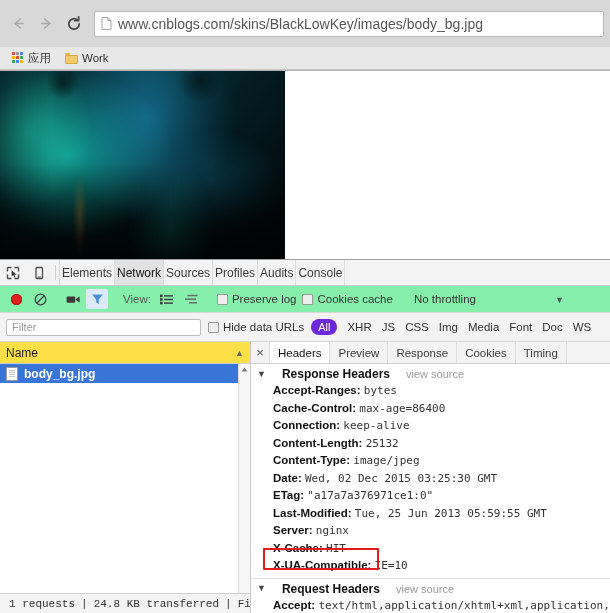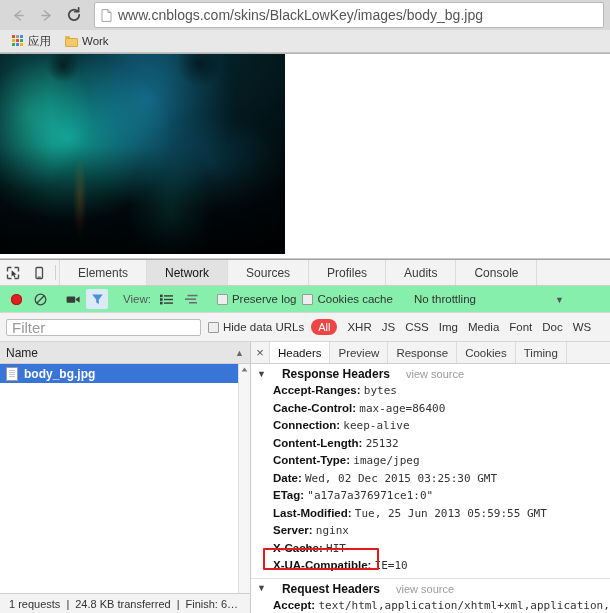--- a/index.html
+++ b/index.html
@@ -6,21 +6,21 @@
   body{
     width:610px;height:613px;overflow:hidden;
     font-family:"Liberation Sans",sans-serif;
     font-size:12px;color:#222;background:#fff;
     -webkit-font-smoothing:antialiased;
   }
   .app{position:relative;width:610px;height:613px;}
 
   
   .chrome{background:#d8d8d8;border-bottom:1px solid #b5b5b5;}
-  .navbar{height:30px;display:flex;align-items:center;padding:0 6px;gap:4px;}
+  .navbar{height:47px;display:flex;align-items:center;padding:0 6px;gap:4px;}
   .navbtn{width:24px;height:24px;display:flex;align-items:center;justify-content:center;
     border-radius:2px;cursor:default;}
   .navbtn svg{display:block;}
   .omnibox{flex:1;height:24px;background:#fff;border:1px solid #b9b9b9;border-radius:2px;
     display:flex;align-items:center;padding:0 6px;margin-left:4px;}
   .omnibox .pageicon{margin-right:6px;flex:0 0 auto;display:flex;}
   .urltext{font-size:14px;color:#555;white-space:nowrap;overflow:hidden;font-family:"Liberation Sans",sans-serif;}
   .bookmarks{height:22px;display:flex;align-items:center;padding:0 8px;gap:6px;
     background:#e8e8e8;border-bottom:1px solid #c4c4c4;}
   .bm{display:flex;align-items:center;gap:4px;padding:1px 4px;border-radius:2px;font-size:11.5px;color:#333;}
@@ -48,60 +48,60 @@
   .bg9{background:linear-gradient(to right,rgba(0,0,0,.30) 0%,rgba(0,0,0,0) 18%,rgba(0,0,0,0) 58%,rgba(0,0,0,.42) 100%);}
   .bg10{background:radial-gradient(ellipse 10px 60px at 28% 72%,rgba(190,120,30,.40),rgba(150,90,20,0) 70%);}
 
   
   .devtools{position:absolute;left:0;right:0;top:259px;bottom:0;background:#f3f3f3;
     border-top:1px solid #a0a0a0;display:flex;flex-direction:column;}
   .dt-tabs{height:25px;background:#f3f3f3;border-bottom:1px solid #cdcdcd;
     display:flex;align-items:stretch;}
   .dt-iconbtn{width:26px;display:flex;align-items:center;justify-content:center;}
   .dt-sep{width:1px;background:#d0d0d0;margin:5px 3px;}
-  .dt-tab{display:flex;align-items:center;padding:0 18px;font-size:12px;color:#3b3b3b;
+  .dt-tab{display:flex;align-items:center;padding:0 2px;font-size:12px;color:#3b3b3b;
     border-right:1px solid #dcdcdc;cursor:default;}
   .dt-tab.first{border-left:1px solid #dcdcdc;}
   .dt-tab.active{background:#e2e2e2;color:#111;}
 
   .dt-toolbar{height:26px;display:flex;align-items:center;gap:2px;padding:0 5px;
     background:#86efac;border-bottom:1px solid #d6d6d6;}
   .dot-record{width:11px;height:11px;border-radius:50%;background:#e02020;
     box-shadow:inset 0 0 0 1px #b71515;}
   .tbtn{width:22px;height:20px;display:flex;align-items:center;justify-content:center;border-radius:2px;}
   .tbtn.on{background:#dceaf8;}
   .viewlabel{font-size:11.5px;color:#555;margin:0 3px 0 4px;}
   .cbrow{display:flex;align-items:center;gap:4px;font-size:11.5px;color:#333;margin-left:4px;}
   .cbox{width:11px;height:11px;border:1px solid #9a9a9a;background:#eee;border-radius:1px;box-sizing:border-box;}
   .throttle{display:flex;align-items:flex-end;justify-content:space-between;width:150px;
     margin-left:6px;font-size:11.5px;color:#333;padding:0 4px;}
 
   .dt-filterbar{height:28px;display:flex;align-items:center;gap:7px;padding:0 6px;
     background:#f3f3f3;border-bottom:1px solid #d6d6d6;}
   .filterinput{width:195px;height:17px;background:#fff;border:1px solid #bdbdbd;border-radius:2px;
-    font-size:15px;color:#9a9a9a;display:flex;align-items:center;padding:0 5px;box-sizing:border-box;}
+    font-size:11px;color:#9a9a9a;display:flex;align-items:center;padding:0 5px;box-sizing:border-box;}
   .ftypes{display:flex;align-items:center;gap:10px;font-size:11.5px;color:#333;}
-  .pill{background:#ef4444;color:#fff;border-radius:9px;padding:1px 7px;font-size:11px;line-height:14px;}
+  .pill{background:#6d28d9;color:#fff;border-radius:9px;padding:1px 7px;font-size:11px;line-height:14px;}
 
   .dt-body{flex:1;display:flex;min-height:0;}
   .netlist{width:250px;display:flex;flex-direction:column;border-right:1px solid #c9c9c9;background:#fff;min-width:0;}
   .nl-head{height:21px;display:flex;align-items:center;justify-content:space-between;
-    padding:0 6px;background:#e5e5e5;border-bottom:1px solid #cfcfcf;font-size:12px;color:#222;}
+    padding:0 6px;background:#fde047;border-bottom:1px solid #cfcfcf;font-size:12px;color:#222;}
   .nl-rows{flex:1;position:relative;overflow:hidden;}
   .nl-row{height:19px;display:flex;align-items:center;gap:6px;padding:0 6px;font-size:12px;}
   .nl-row.sel{background:#3875d7;color:#fff;font-weight:bold;}
   .docicon{width:10px;height:12px;background:#fff;border:1px solid #9a9a9a;position:relative;flex:0 0 auto;}
   .docicon:before{content:"";position:absolute;left:2px;top:2px;right:2px;height:1px;
     box-shadow:0 0 0 0 #bbb,0 2px 0 0 #c9c9c9,0 4px 0 0 #c9c9c9,0 6px 0 0 #c9c9c9;background:#c9c9c9;}
   .scrollbar{position:absolute;right:0;top:0;bottom:0;width:11px;background:#f6f6f6;border-left:1px solid #dcdcdc;}
   .scrollbar .up,.scrollbar .dn{position:absolute;left:0;right:0;height:11px;display:flex;align-items:center;justify-content:center;}
   .scrollbar .up{top:0;}
   .nl-status{height:19px;display:flex;align-items:center;padding:0 6px;font-size:11px;color:#333;
     background:#f3f3f3;border-top:1px solid #cfcfcf;white-space:nowrap;overflow:hidden;}
-  .nl-status span{margin:0 3px;}
+  .nl-status span{margin:0 3px;font-family:Liberation Mono, monospace;}
 
   .detail{flex:1;display:flex;flex-direction:column;background:#fff;min-width:0;}
   .d-tabs{height:21px;display:flex;align-items:stretch;background:#f3f3f3;border-bottom:1px solid #cfcfcf;}
   .closex{width:18px;display:flex;align-items:center;justify-content:center;font-size:13px;color:#555;}
   .d-tab{display:flex;align-items:center;padding:0 8px;font-size:11.5px;color:#3b3b3b;border-right:1px solid #dcdcdc;}
   .d-tab.first{border-left:1px solid #dcdcdc;}
   .d-tab.active{background:#fff;color:#111;}
   .d-body{flex:1;overflow:hidden;padding:2px 0 0 0;background:#fff;}
   .sec{display:flex;align-items:center;gap:16px;padding:1px 0 1px 6px;}
   .sec .tri{font-size:9px;color:#444;line-height:1;}

